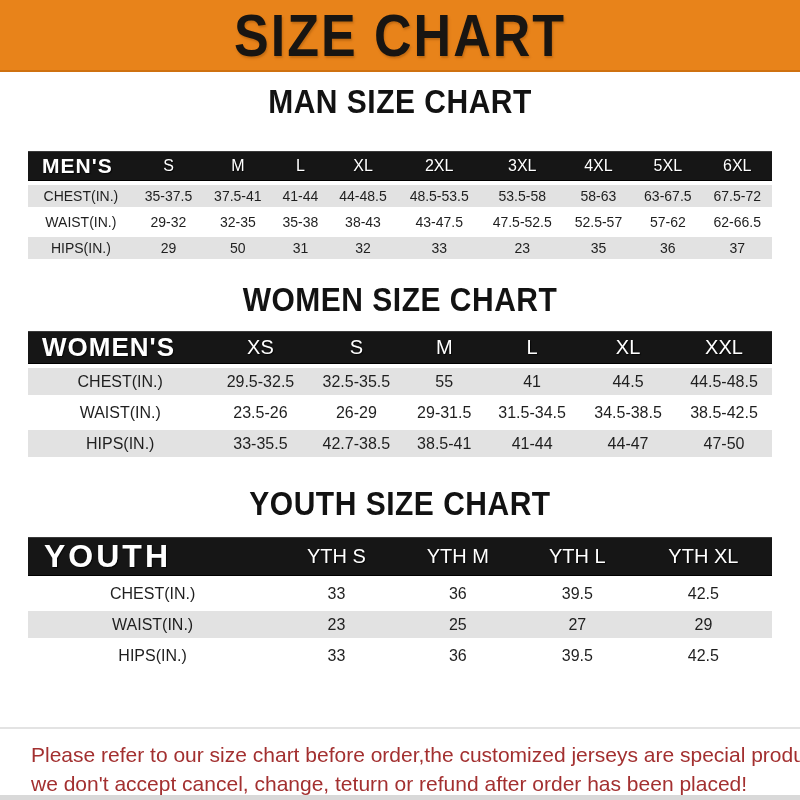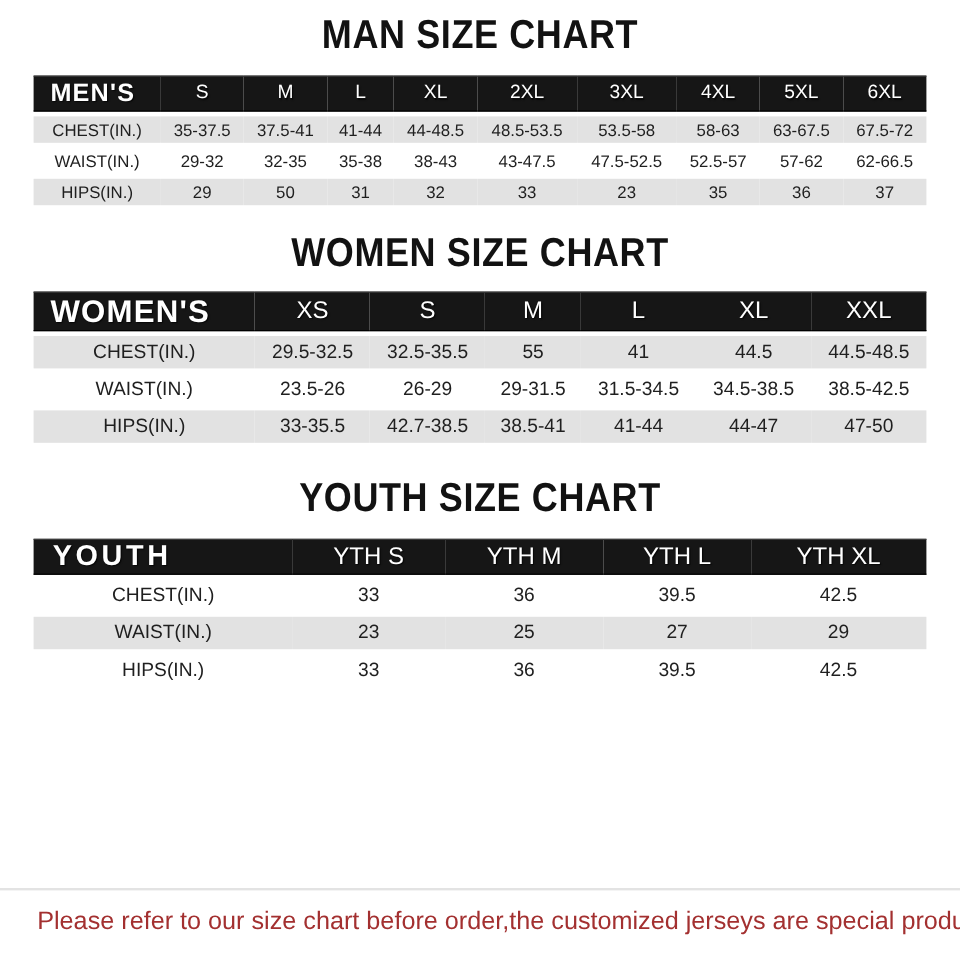--- a/index.html
+++ b/index.html
@@ -41,21 +41,21 @@
     letter-spacing: 0.5px;
     transform: scaleY(1.12);
     white-space: nowrap;
   }
   .men .section-title   { margin-top: 13px; }
   .women .section-title { margin-top: 20px; }
   .youth .section-title { margin-top: 26px; }
 
   
   .table-wrap { margin: 0 28px; }
-  .men .table-wrap   { margin-top: 12px; }
+  .men .table-wrap   { margin-top: 28px; }
   .women .table-wrap { margin-top: 10px; }
   .youth .table-wrap { margin-top: 12px; }
 
   table.size {
     width: 100%;
     border-collapse: separate;
     border-spacing: 0 4px;
   }
   table.size th, table.size td {
     text-align: center;
@@ -74,21 +74,21 @@
   tr.hrow th.corner {
     text-align: left;
     padding-left: 14px;
     font-weight: 800;
     letter-spacing: 1px;
   }
   .men   tr.hrow th { height: 30px; font-size: 16px; }
   .men   tr.hrow th.corner { font-size: 21px; }
   .women tr.hrow th, .youth tr.hrow th { height: 30px; font-size: 20px; }
   .women tr.hrow th.corner { font-size: 26px; }
-  .youth tr.hrow th.corner { font-size: 24px; letter-spacing: 3px; padding-left: 16px; }
+  .youth tr.hrow th.corner { font-size: 32px; letter-spacing: 3px; padding-left: 16px; }
 
   
   tr.drow td { background: #ffffff; color: #1f1f1f; }
   tr.drow.shade td { background: #E2E2E2; }
   .men   tr.drow td { height: 22px; font-size: 14px; }
   .women tr.drow td, .youth tr.drow td { height: 27px; font-size: 16px; }
   td.rowlabel, th.corner { padding: 0 22px; }
   table.size td, table.size th { padding-left: 6px; padding-right: 6px; }
   th.corner { padding-left: 14px; }
 
@@ -113,20 +113,23 @@
     left: 0; right: 0; bottom: 0;
     height: 5px;
     background: #d9d9d9;
   }
 </style>
 </head>
 <body>
 
 <div class="page">
 
+  <header class="banner">
+    <span class="banner-text">SIZE CHART</span>
+  </header>
 
   <section class="chart-section men">
     <h2 class="section-title">MAN SIZE CHART</h2>
     <div class="table-wrap">
         <table class="size">
           <thead>
             <tr class="hrow">
               <th class="corner">MEN'S</th>
               <th class="colhead">S</th>
               <th class="colhead">M</th>
@@ -264,16 +267,17 @@
               <td class="val">39.5</td>
               <td class="val">42.5</td>
             </tr>
           </tbody>
         </table>
       </div>
   </section>
 
   <footer class="disclaimer">
     <p>Please refer to our size chart before order,the customized jerseys are special products,</p>
+    <p>we don't accept cancel, change, teturn or refund after order has been placed!</p>
   </footer>
 
   <div class="bottom-strip"></div>
 </div>
 
 </body></html>

